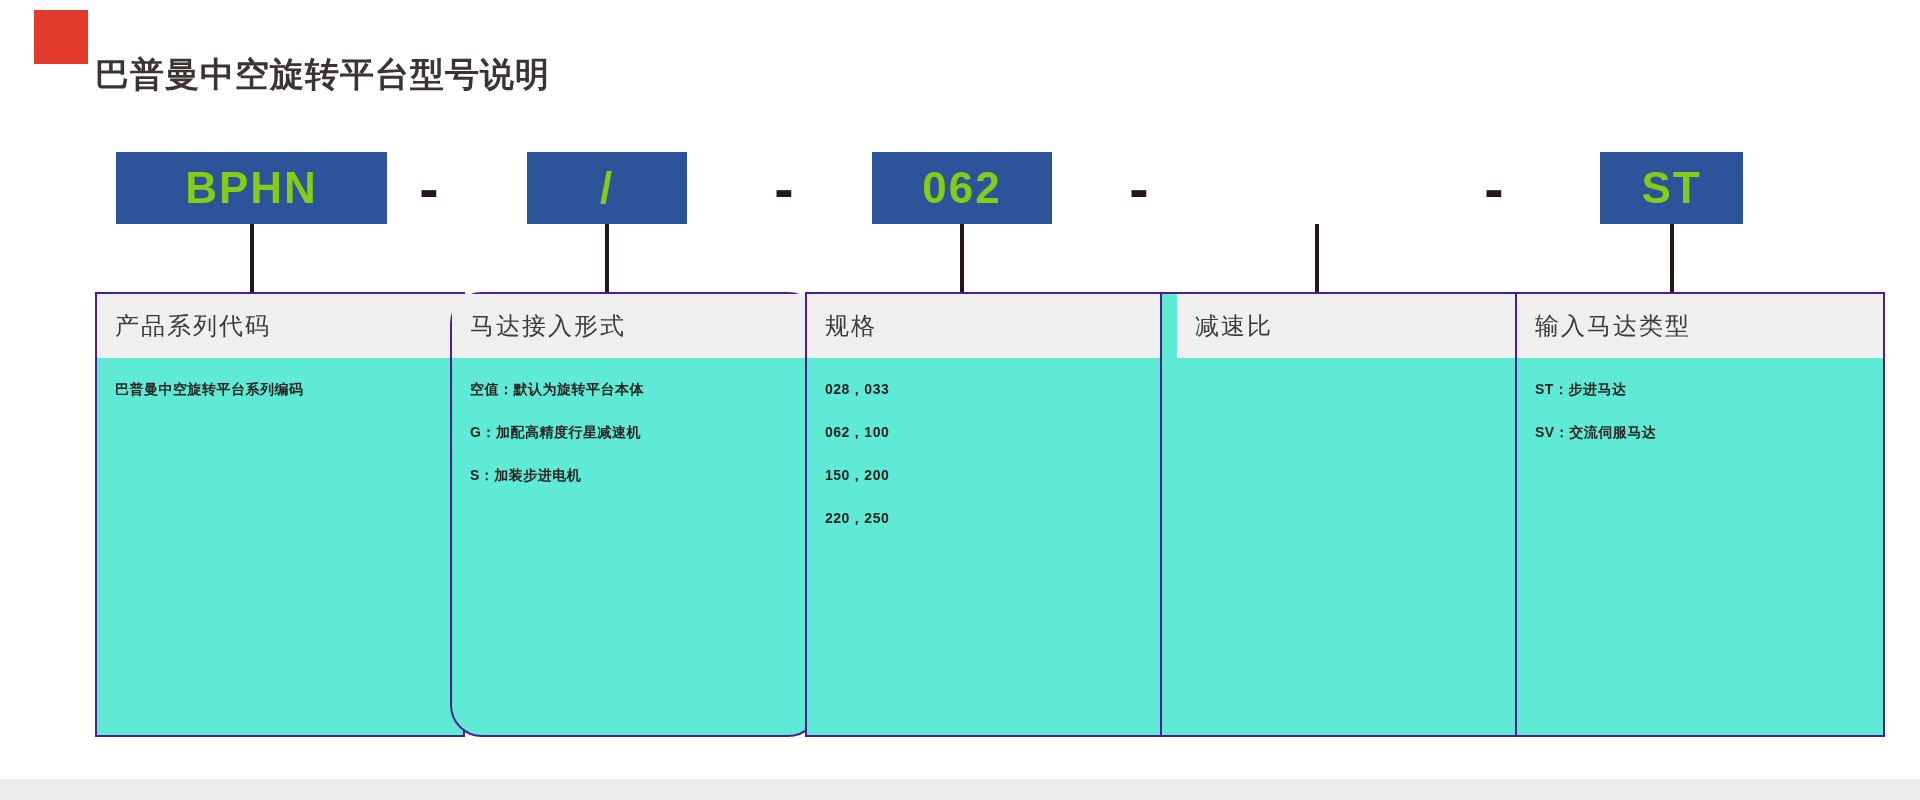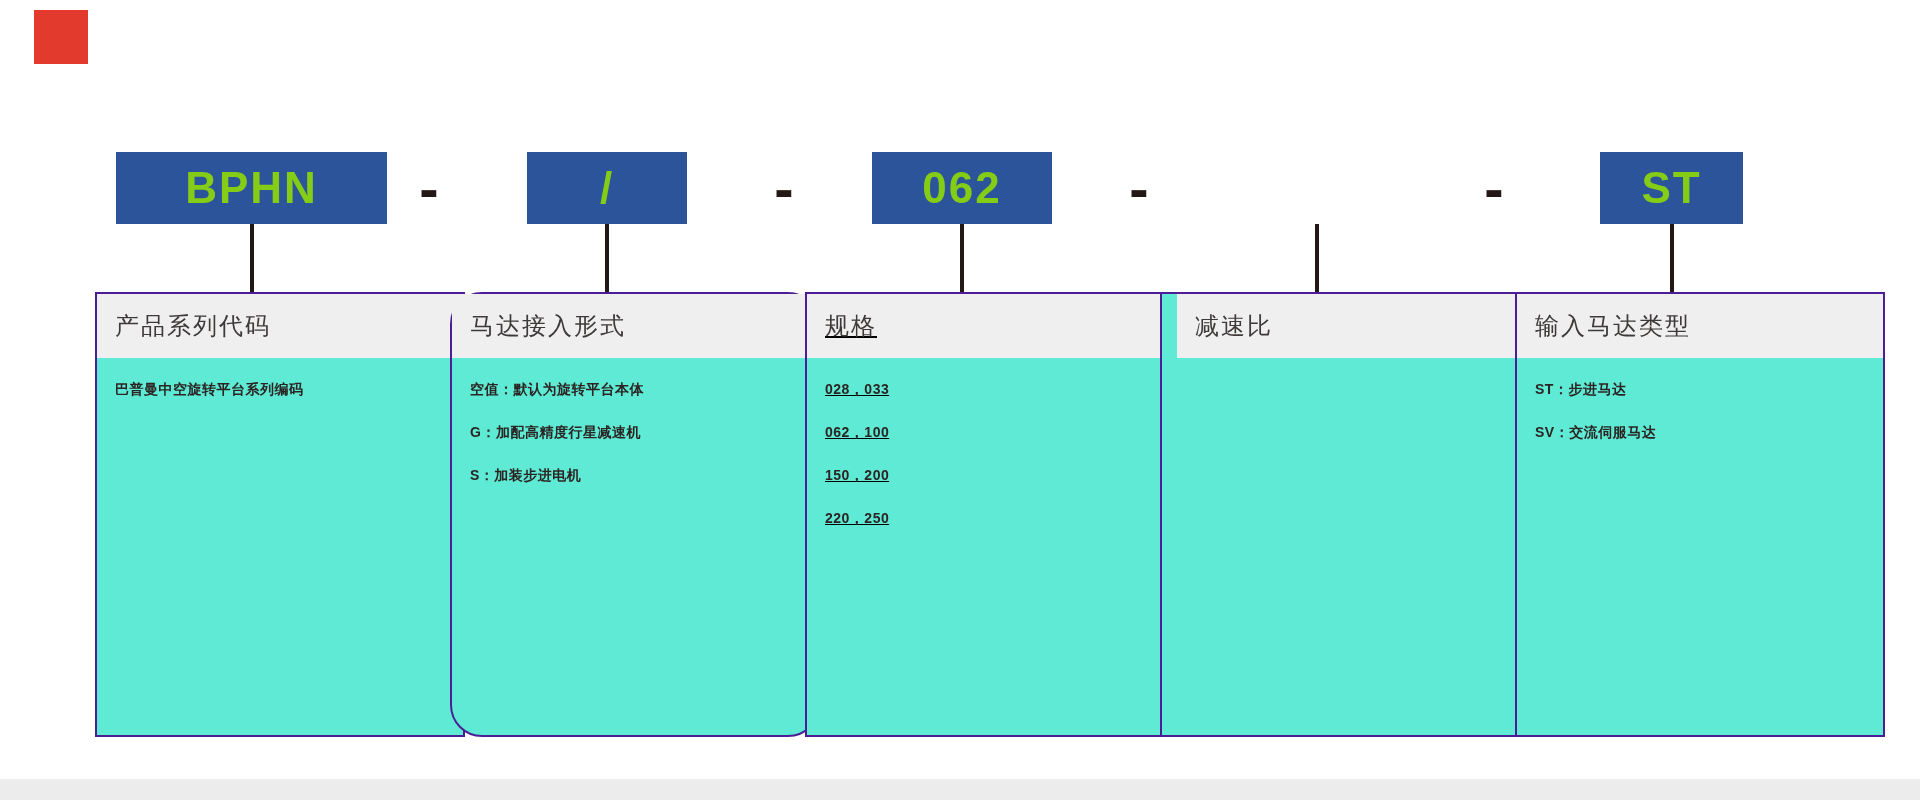--- a/index.html
+++ b/index.html
@@ -36,41 +36,42 @@
   .conn-1{left:605px;}
   .conn-2{left:960px;}
   .conn-3{left:1315px;}
   .conn-4{left:1670px;}
   .card{
     position:absolute;top:292px;width:370px;height:445px;background:#5eead4;
     border:2px solid #4c1d95;box-sizing:border-box;
   }
   .card-0{left:95px;}
   .card-1{left:450px;border-radius:32px;}
-  .card-2{left:805px;text-decoration:underline;}
+  .card-2{left:805px;}
   .card-3{left:1160px;padding-left:15px;}
   .card-4{left:1515px;}
   .card-header{
     height:64px;background:#efefef;display:flex;align-items:center;
     padding-left:18px;font-size:24px;color:#3e3a39;letter-spacing:2px;white-space:nowrap;
   }
   .card-body{padding:10px 16px 0 18px;}
   .card-line{
     height:43px;display:flex;align-items:center;
     font-size:14px;font-weight:bold;color:#2b2422;letter-spacing:0.5px;white-space:nowrap;
   }
   .bottom-bar{position:absolute;left:0;top:779px;width:1920px;height:21px;background:#ececec;}
 </style>
 </head>
 <body>
 
 <div class="page">
 
   <div class="logo-mark"></div>
 
+  <h1 class="title">巴普曼中空旋转平台型号说明</h1>
 
   <div class="code-box box-0">BPHN</div>
   <div class="dash dash-0">-</div>
   <div class="code-box box-1">/</div>
   <div class="dash dash-1">-</div>
   <div class="code-box box-2">062</div>
   <div class="dash dash-2">-</div>
   <div class="dash dash-3">-</div>
   <div class="code-box box-4">ST</div>
 

